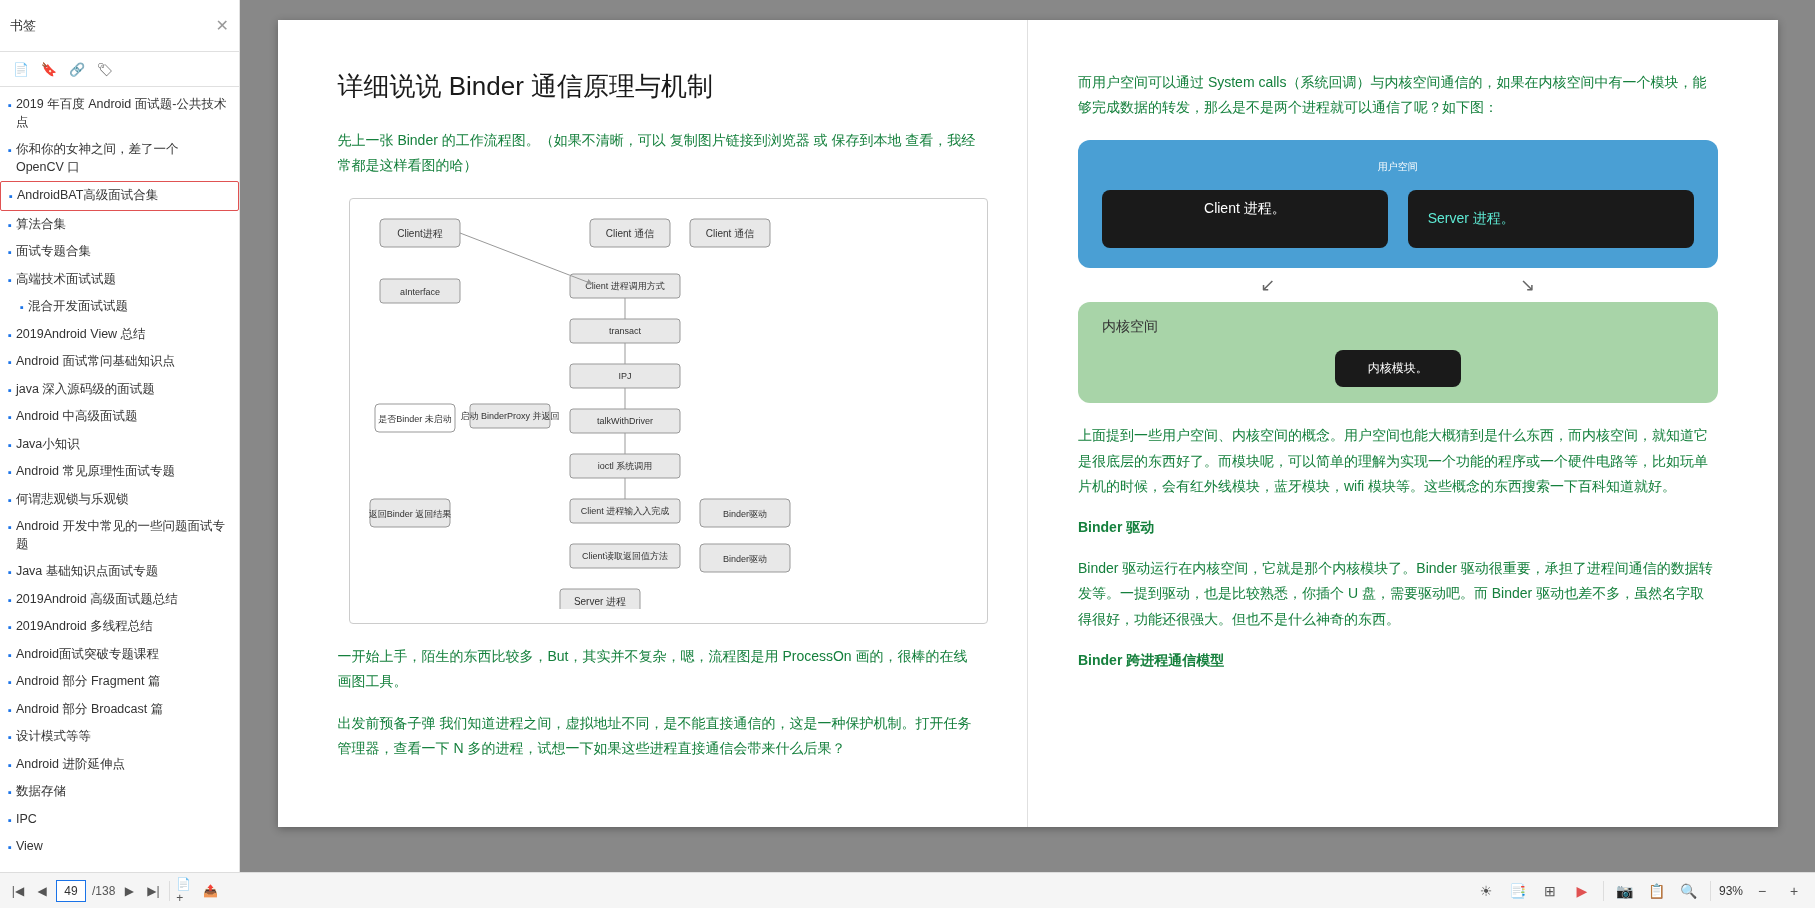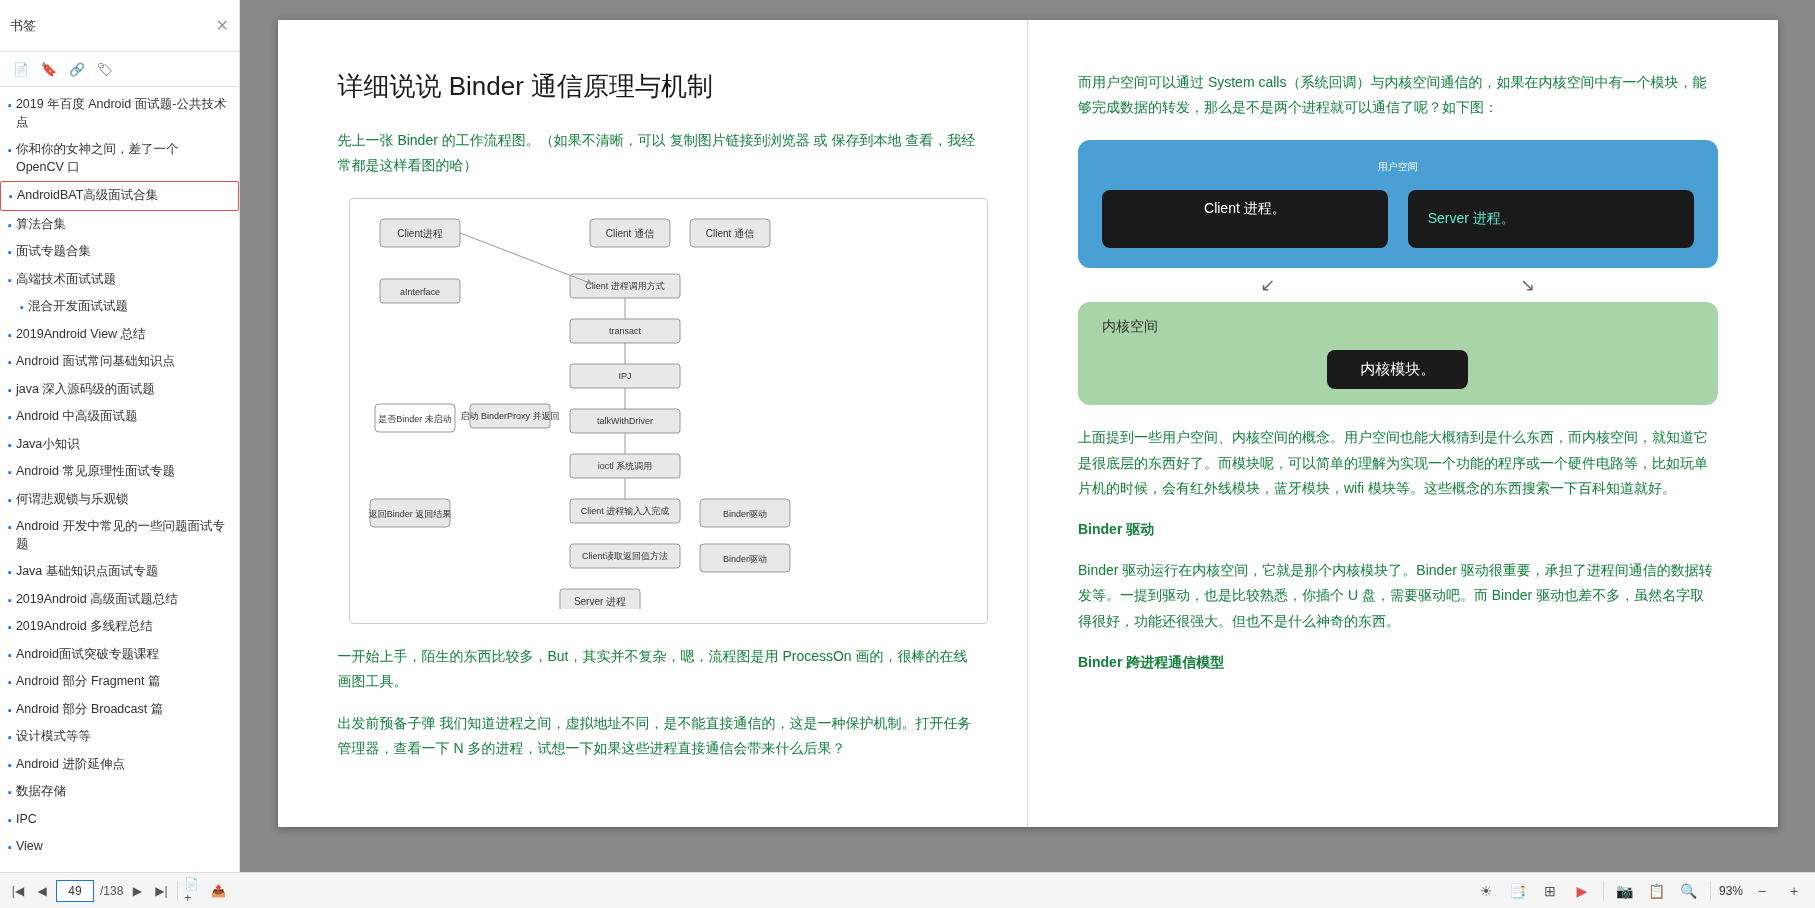--- a/index.html
+++ b/index.html
@@ -41,21 +41,21 @@
     
     .binder-diagram-container { width: 100%; background: #fff; border: 1px solid #ccc; border-radius: 4px; padding: 10px; margin: 20px 11px; }
 
     
     .right-diagram { margin: 20px 0; }
 
     
     .bottom-bar { height: 36px; background: #f5f5f5; border-top: 1px solid #ddd; display: flex; align-items: center; gap: 4px; padding: 0 8px; flex-shrink: 0; }
     .page-nav-btn { width: 20px; height: 20px; display: flex; align-items: center; justify-content: center; cursor: pointer; color: #555; font-size: 12px; background: none; border: none; }
     .page-input-container { display: flex; align-items: center; gap: 2px; }
-    .page-input { width: 38px; height: 22px; border: 1px solid #1a73e8; text-align: center; font-size: 12px; color: #333; outline: none; background: #fff; }
+    .page-input { width: 30px; height: 22px; border: 1px solid #1a73e8; text-align: center; font-size: 12px; color: #333; outline: none; background: #fff; }
     .page-total { font-size: 12px; color: #555; margin-left: 4px; }
     .bottom-spacer { flex: 1; }
     .bottom-tools { display: flex; align-items: center; gap: 6px; }
     .bottom-tool-btn { width: 26px; height: 26px; display: flex; align-items: center; justify-content: center; cursor: pointer; color: #555; font-size: 14px; }
     .bottom-tool-btn.active { color: #e05252; }
     .zoom-info { font-size: 12px; color: #333; display: flex; align-items: center; gap: 4px; }
     .bottom-separator { width: 1px; height: 20px; background: #ddd; margin: 0 2px; }
   </style>
 </head>
 <body>
@@ -272,21 +272,21 @@
                   <div style="background:#1a1a1a; color:#5eead4; padding:20px 20px; border-radius:8px; font-size:14px; flex:1; ">Server 进程。</div>
                 </div>
               </div>
               <div style="display:flex; justify-content:space-around; padding:6px 60px;">
                 <span style="font-size:18px; color:#666;">↙</span>
                 <span style="font-size:18px; color:#666;">↘</span>
               </div>
               <div style="background:#a8d4a8; border-radius:12px; padding:16px 24px; margin-top:0;">
                 <div style="font-size:14px; color:#333; margin-bottom:14px;">内核空间</div>
                 <div style="text-align:center;">
-                  <span style="background:#1a1a1a; color:#fff; padding:10px 33px; border-radius:8px; font-size:15px; display:inline-block;">内核模块。</span>
+                  <span style="background:#1a1a1a; color:#fff; padding:10px 33px; border-radius:8px; font-size:12px; display:inline-block;">内核模块。</span>
                 </div>
               </div>
             </div>
 
             <p class="pdf-para">上面提到一些用户空间、内核空间的概念。用户空间也能大概猜到是什么东西，而内核空间，就知道它是很底层的东西好了。而模块呢，可以简单的理解为实现一个功能的程序或一个硬件电路等，比如玩单片机的时候，会有红外线模块，蓝牙模块，wifi 模块等。这些概念的东西搜索一下百科知道就好。</p>
 
             <p class="pdf-para">
               <span class="pdf-bold">Binder 驱动</span>
             </p>
             <p class="pdf-para">Binder 驱动运行在内核空间，它就是那个内核模块了。Binder 驱动很重要，承担了进程间通信的数据转发等。一提到驱动，也是比较熟悉，你插个 U 盘，需要驱动吧。而 Binder 驱动也差不多，虽然名字取得很好，功能还很强大。但也不是什么神奇的东西。</p>

